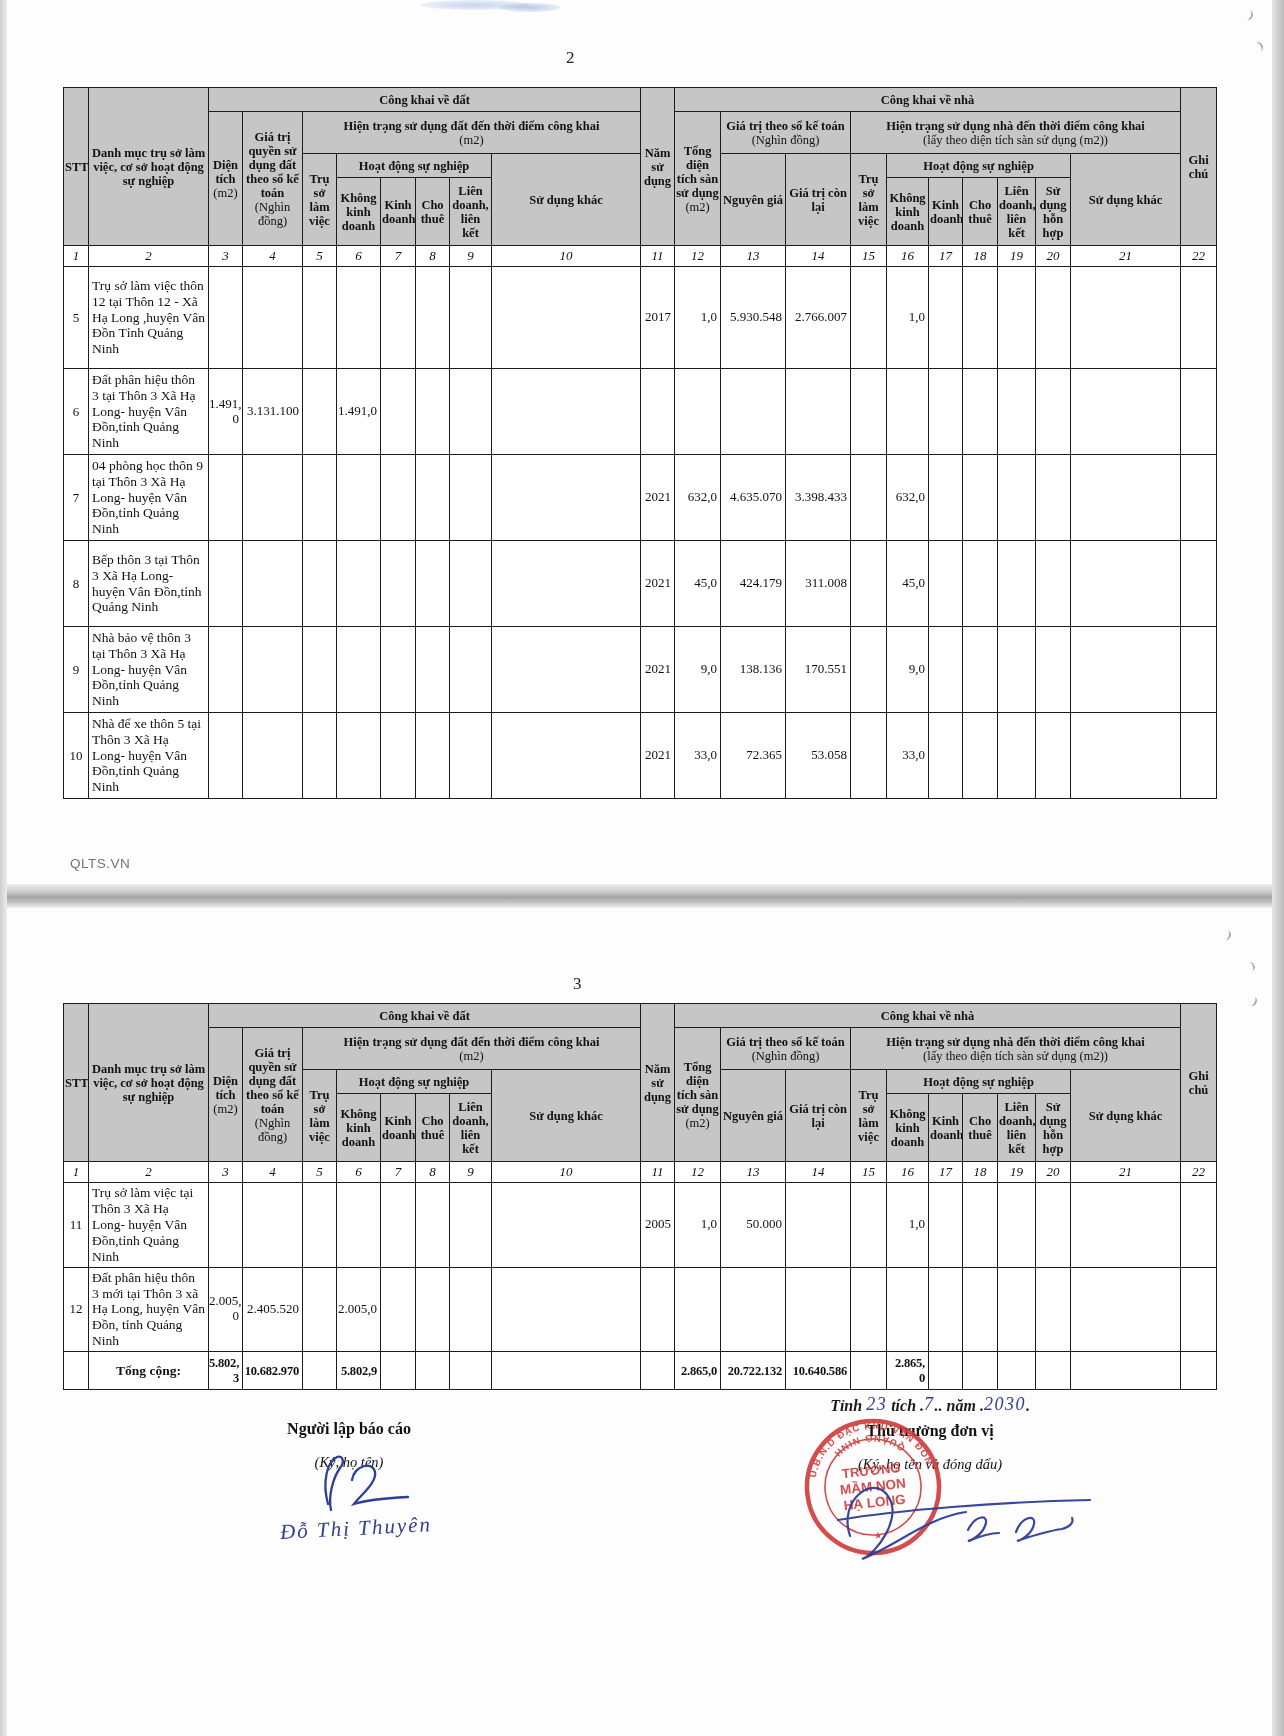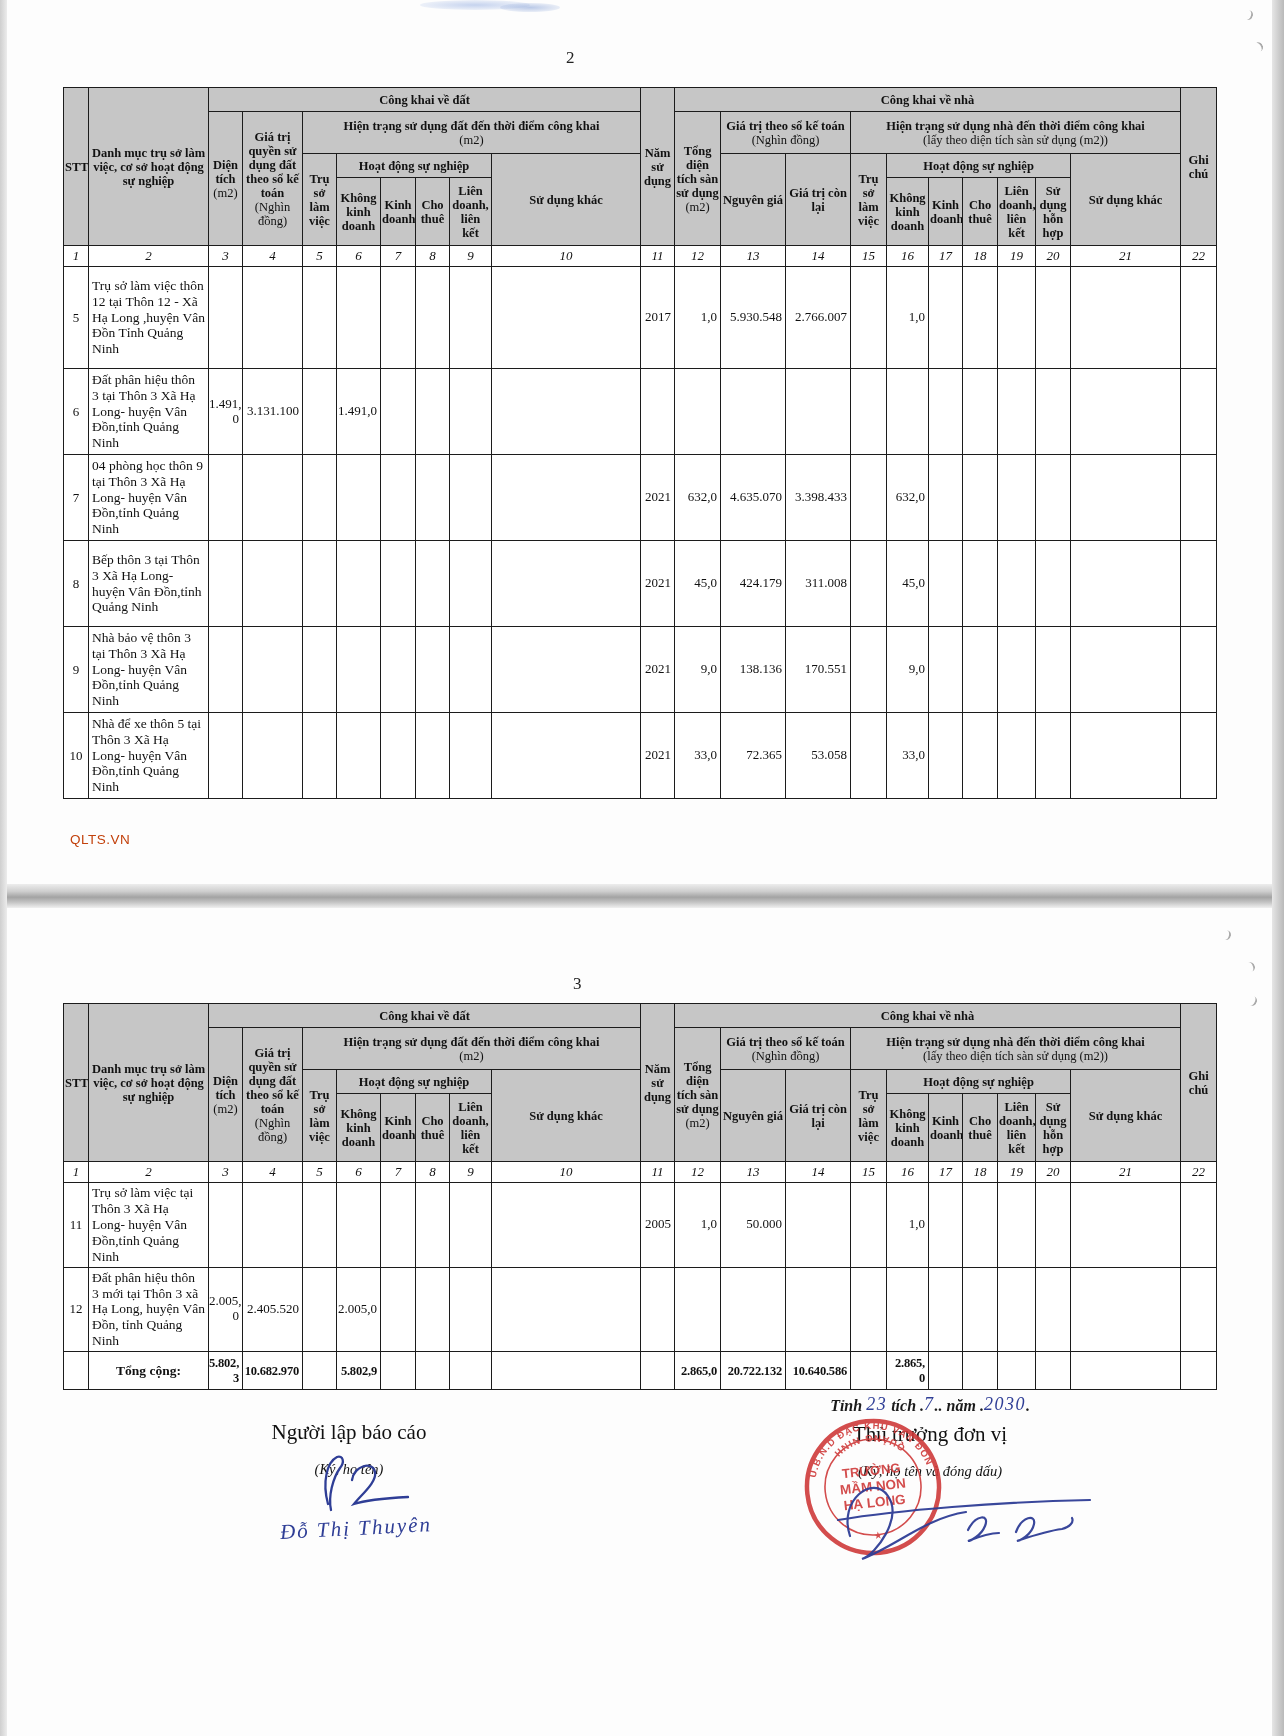--- a/index.html
+++ b/index.html
@@ -34,29 +34,29 @@
   .c-stt{text-align:center;}
   .c-name{text-align:left;padding:2px 3px;line-height:1.18;font-size:13.5px;}
   .c-num{text-align:right;padding:0 3px 0 0;white-space:pre-line;line-height:1.15;}
   #p2body tr{height:86px;} #p2body tr:first-child{height:102px;}
   #p3body tr:nth-child(1){height:80px;}
   #p3body tr:nth-child(2){height:84px;}
   #p3body tr:nth-child(3){height:38px;}
   .total-row td{font-weight:bold;font-size:12.5px;letter-spacing:-0.2px;}
   .total-row .c-name{text-align:center;font-size:13.5px;letter-spacing:0;}
 
-  .watermark{position:absolute;left:70px;top:832px;font-family:"Liberation Sans",sans-serif;
-    font-size:13.5px;color:#c2410c;letter-spacing:.5px;}
+  .watermark{position:absolute;left:70px;top:856px;font-family:"Liberation Sans",sans-serif;
+    font-size:13.5px;color:#737373;letter-spacing:.5px;}
 
   
   .date-line{position:absolute;left:770px;top:487px;width:320px;text-align:center;
     font-style:italic;font-weight:bold;font-size:16px;color:#1a1a1a;z-index:2;}
   .hand{color:#2f3e96;font-size:18px;font-weight:normal;letter-spacing:1.5px;position:relative;top:-1px;}
   .sig-block{position:absolute;text-align:center;z-index:2;}
-  .sig-title{font-weight:normal;font-size:21px;}
+  .sig-title{font-weight:bold;font-size:16px;}
   .sig-sub{font-style:italic;font-size:14.5px;margin-top:16px;}
   #left-block{left:244px;top:512px;width:210px;}
   #right-block{left:770px;top:514px;width:320px;}
   .hand-name{position:absolute;left:246px;top:608px;width:220px;text-align:center;z-index:5;
     color:#2f3e96;font-style:italic;font-size:21px;letter-spacing:2px;transform:rotate(-3deg);}
   .sig-svg{position:absolute;z-index:6;}
   #left-sig{left:300px;top:544px;}
   #right-sig{left:818px;top:548px;}
   #stamp{position:absolute;left:801px;top:507px;width:144px;height:144px;z-index:3;
     transform:rotate(-6deg);opacity:.9;}

